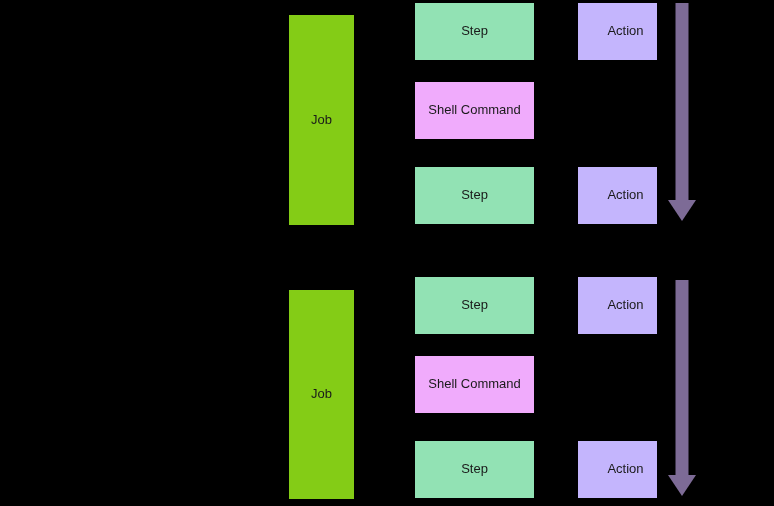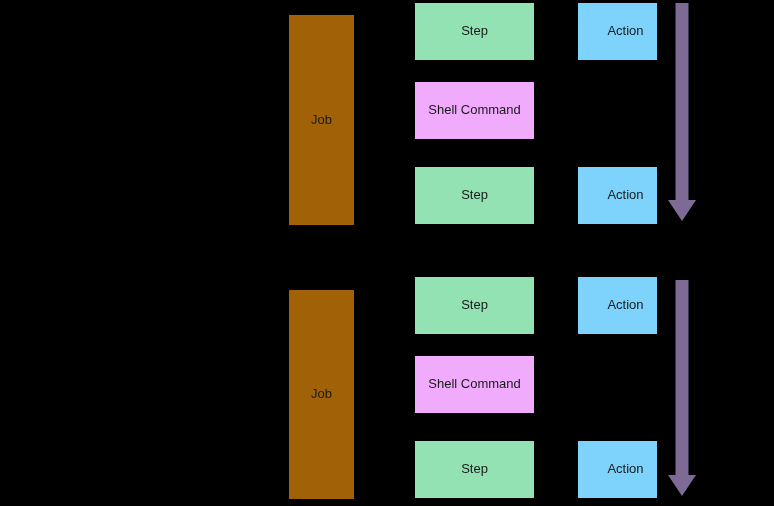--- a/index.html
+++ b/index.html
@@ -28,24 +28,24 @@
     font-family: "Liberation Sans", sans-serif;
     line-height: 1.1;
     text-align: center;
     user-select: none;
   }
   .node-label {
     display: block;
     white-space: nowrap;
   }
   .node-event   { background: #9FD6FC; }
-  .node-job     { background: #a16207; justify-content: center; }
+  .node-job     { background: #84cc16; justify-content: center; }
   .node-step    { background: #92E2B4; text-align: right; }
   .node-shell   { background: #f0abfc; }
-  .node-action  { background: #7dd3fc; padding-left: 16px; }
+  .node-action  { background: #c4b5fd; padding-left: 16px; }
 
   .flow-arrow {
     position: absolute;
   }
   .flow-arrow svg {
     display: block;
   }
 </style>
 </head>
 <body>

